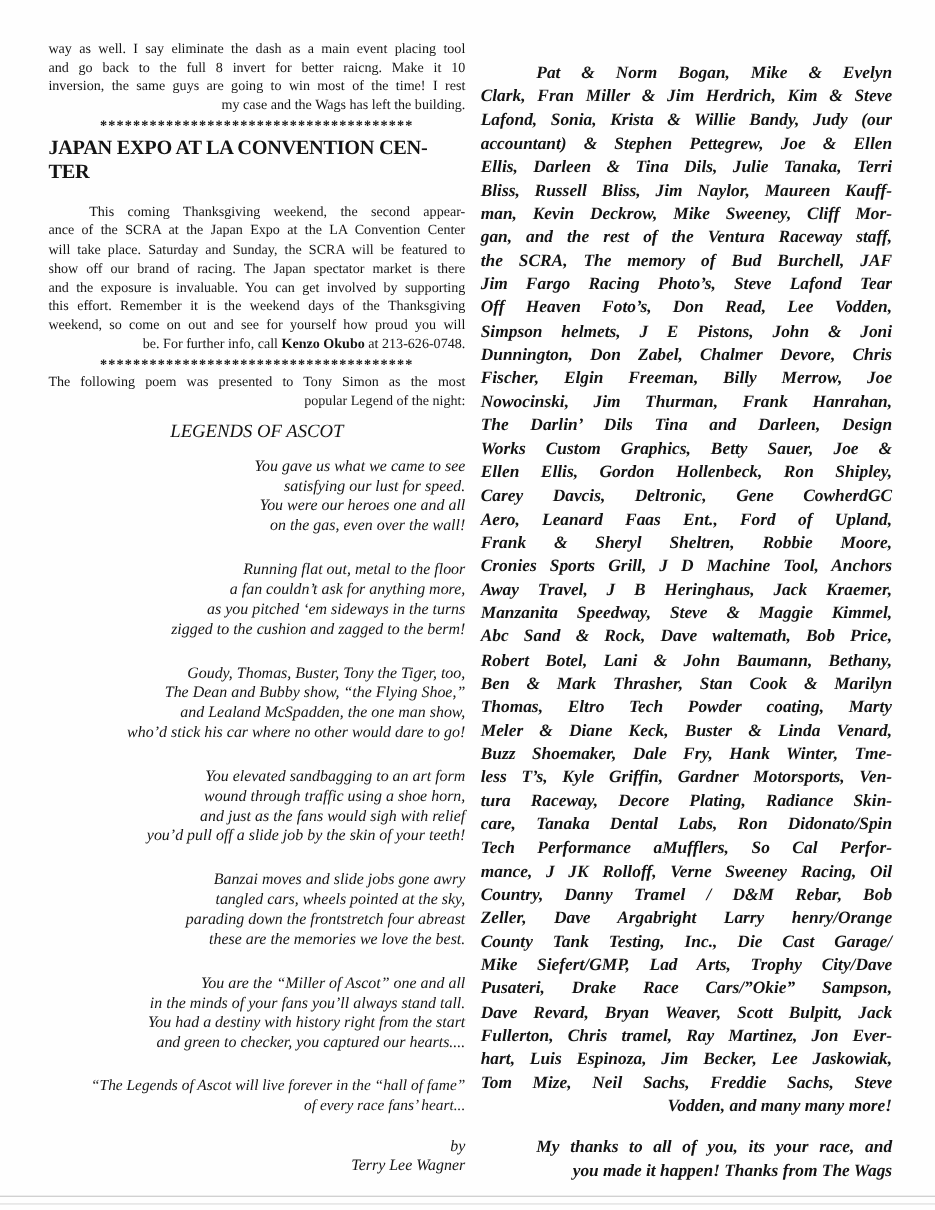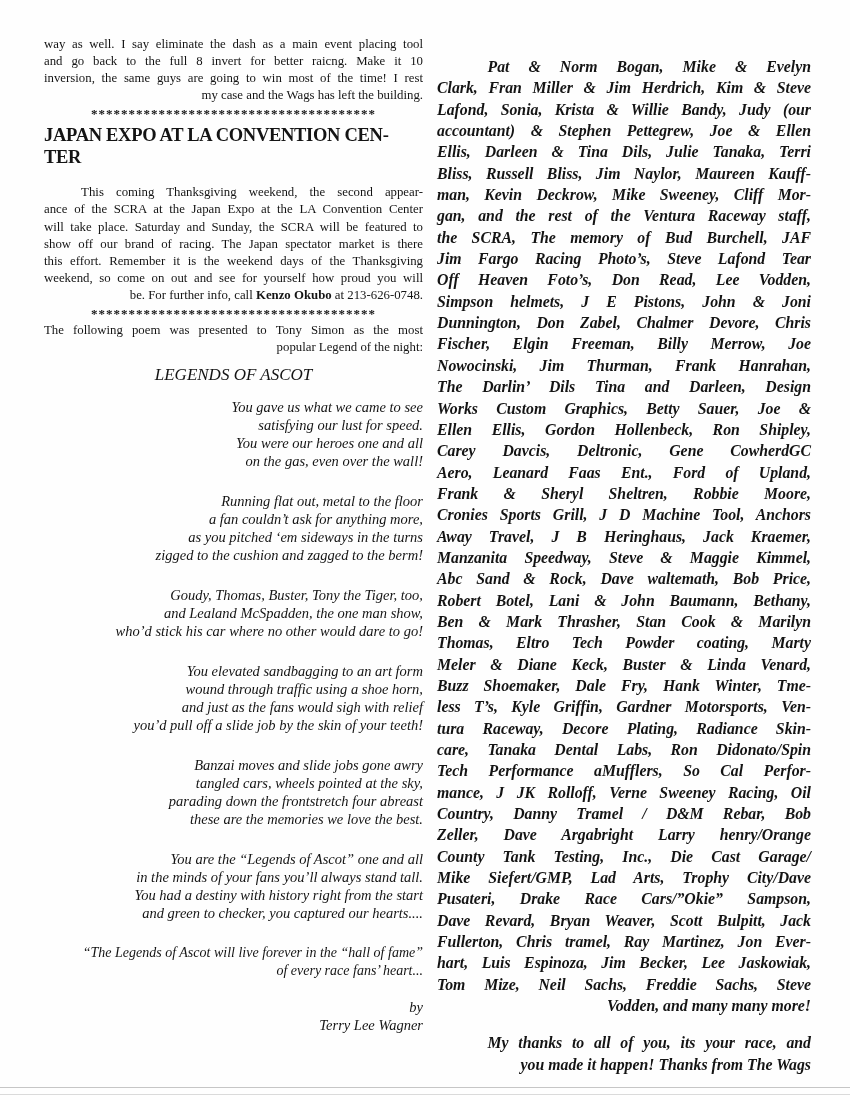--- a/index.html
+++ b/index.html
@@ -57,20 +57,21 @@
     <div class="headline">
       <div>JAPAN EXPO AT LA CONVENTION CEN-</div>
       <div>TER</div>
     </div>
 
     <div class="para body-lines">
         <div class="pl jl ind1">This coming Thanksgiving weekend, the second appear-</div>
         <div class="pl jl">ance of the SCRA at the Japan Expo at the LA Convention Center</div>
         <div class="pl jl">will take place. Saturday and Sunday, the SCRA will be featured to</div>
         <div class="pl jl">show off our brand of racing. The Japan spectator market is there</div>
+        <div class="pl jl">and the exposure is invaluable. You can get involved by supporting</div>
         <div class="pl jl">this effort. Remember it is the weekend days of the Thanksgiving</div>
         <div class="pl jl">weekend, so come on out and see for yourself how proud you will</div>
       </div>
     <div class="pl ll">
       <span>be. For further info, call </span><b>Kenzo Okubo</b><span> at 213-626-0748.</span>
     </div>
 
     <div class="stars">**************************************</div>
 
     <div class="para body-lines">
@@ -87,37 +88,38 @@
         <div class="vl">on the gas, even over the wall!</div>
       </div>
     <div class="stanza">
         <div class="vl">Running flat out, metal to the floor</div>
         <div class="vl">a fan couldn’t ask for anything more,</div>
         <div class="vl">as you pitched ‘em sideways in the turns</div>
         <div class="vl">zigged to the cushion and zagged to the berm!</div>
       </div>
     <div class="stanza">
         <div class="vl">Goudy, Thomas, Buster, Tony the Tiger, too,</div>
+        <div class="vl">The Dean and Bubby show, “the Flying Shoe,”</div>
         <div class="vl">and Lealand McSpadden, the one man show,</div>
         <div class="vl">who’d stick his car where no other would dare to go!</div>
       </div>
     <div class="stanza">
         <div class="vl">You elevated sandbagging to an art form</div>
         <div class="vl">wound through traffic using a shoe horn,</div>
         <div class="vl">and just as the fans would sigh with relief</div>
         <div class="vl">you’d pull off a slide job by the skin of your teeth!</div>
       </div>
     <div class="stanza">
         <div class="vl">Banzai moves and slide jobs gone awry</div>
         <div class="vl">tangled cars, wheels pointed at the sky,</div>
         <div class="vl">parading down the frontstretch four abreast</div>
         <div class="vl">these are the memories we love the best.</div>
       </div>
     <div class="stanza">
-        <div class="vl">You are the “Legends of Ascot” one and all</div>
+        <div class="vl">You are the “Miller of Ascot” one and all</div>
         <div class="vl">in the minds of your fans you’ll always stand tall.</div>
         <div class="vl">You had a destiny with history right from the start</div>
         <div class="vl">and green to checker, you captured our hearts....</div>
       </div>
 
     <div class="stanza quote">
         <div class="vl">“The Legends of Ascot will live forever in the “hall of fame”</div>
         <div class="vl">of every race fans’ heart...</div>
       </div>
 

